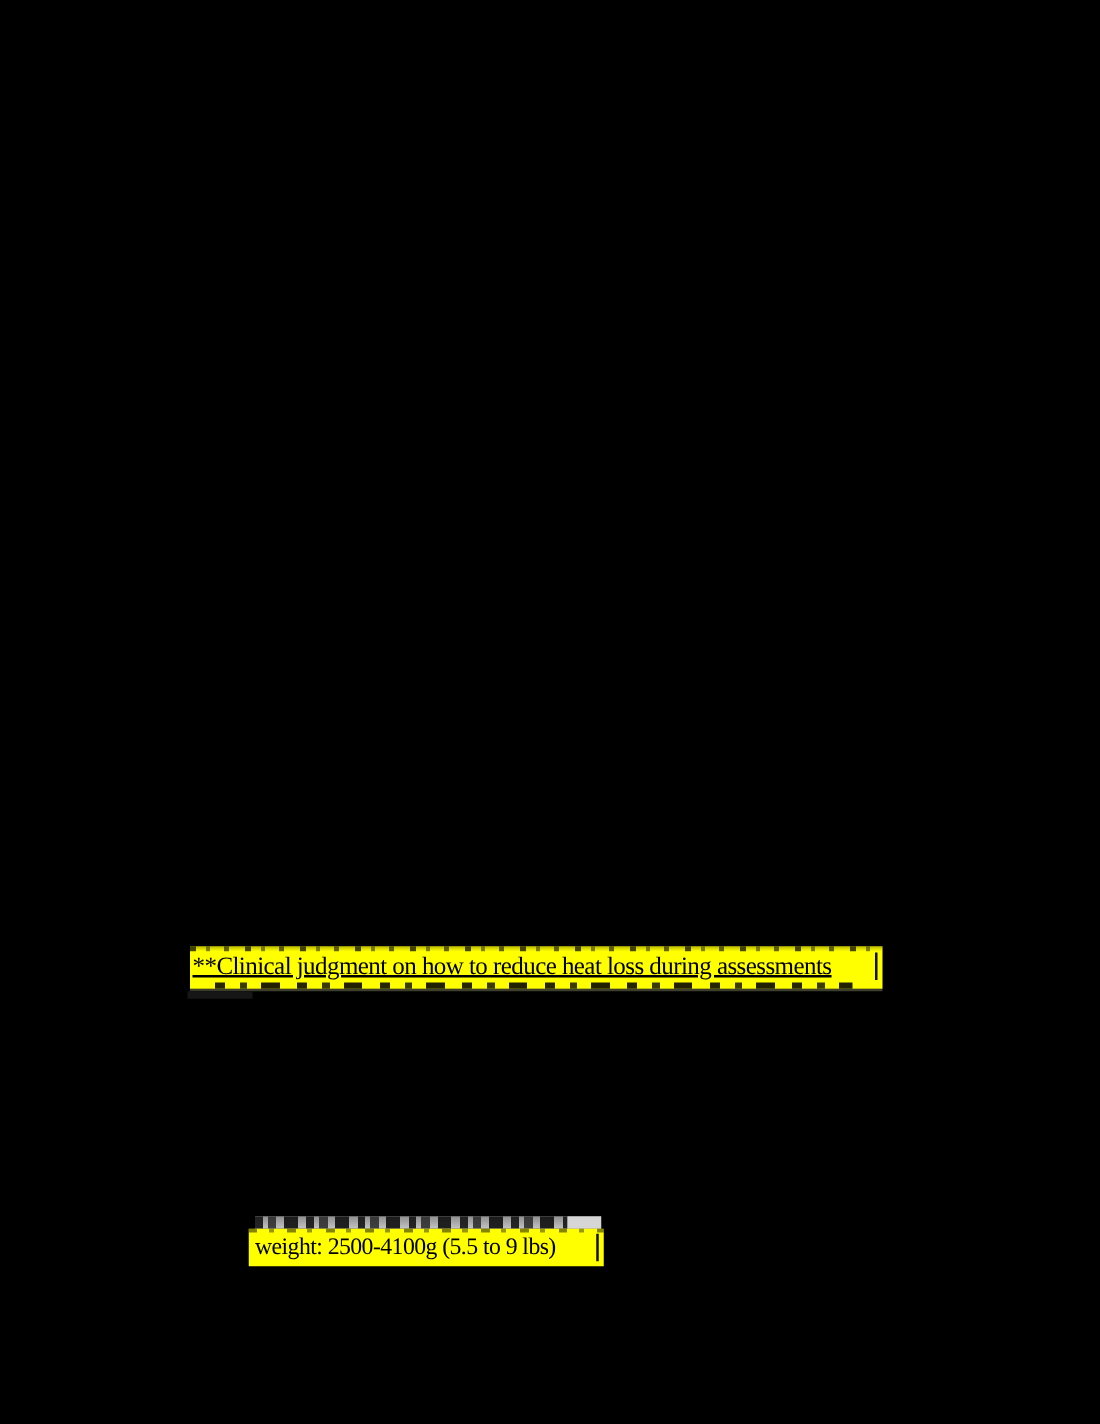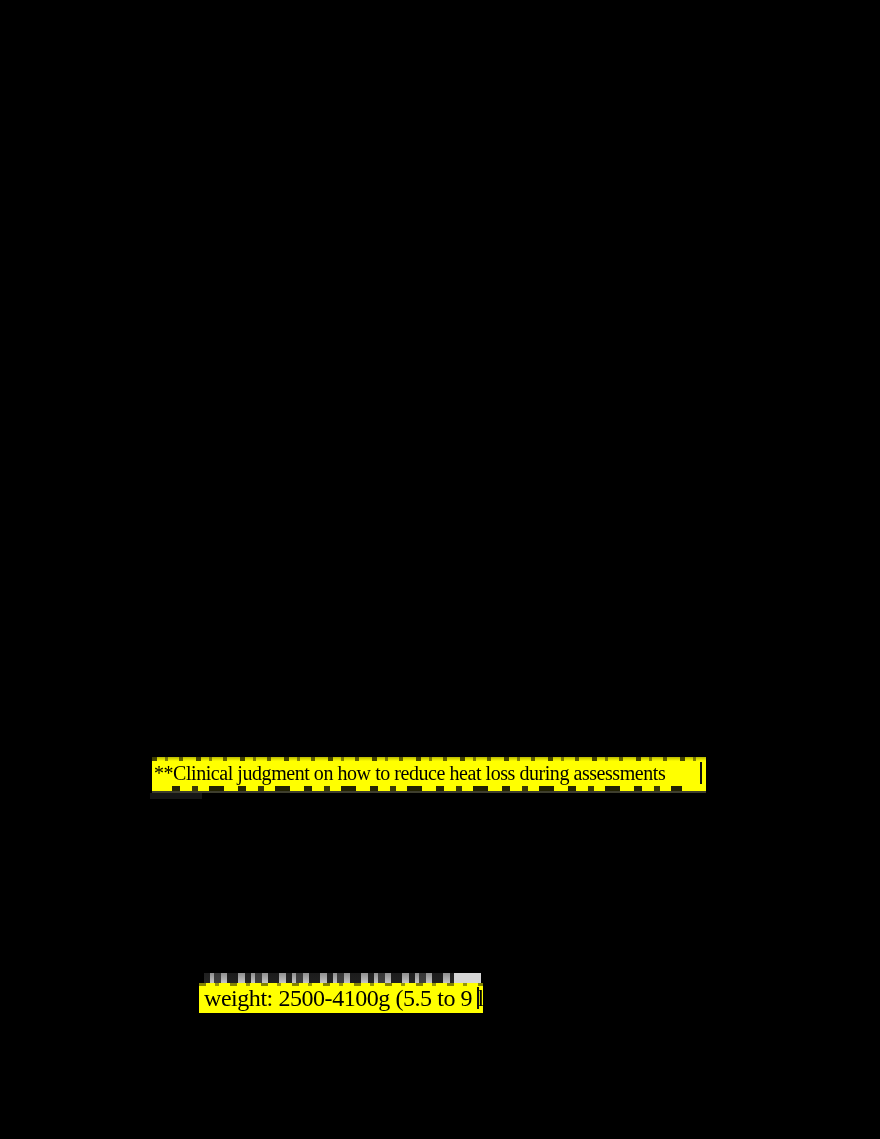--- a/index.html
+++ b/index.html
@@ -47,20 +47,21 @@
   }
   .hl1-text {
     position: absolute;
     left: 2px;
     top: 3px;
     white-space: nowrap;
     font-size: 20px;
     letter-spacing: -0.45px;
     line-height: 26px;
     color: #000000;
+    text-decoration: underline;
   }
   .hl1-cursor {
     position: absolute;
     right: 4px;
     top: 5px;
     width: 2px;
     height: 22px;
     background: #101010;
   }
   
@@ -152,21 +153,21 @@
         rgba(30,30,0,0.55) 0 7px,
         rgba(0,0,0,0) 7px 16px,
         rgba(50,50,8,0.5) 16px 20px,
         rgba(0,0,0,0) 20px 31px);
   }
   .hl2-text {
     position: absolute;
     left: 5px;
     top: 2px;
     white-space: nowrap;
-    font-size: 24px;
+    font-size: 19px;
     letter-spacing: -0.45px;
     line-height: 26px;
     color: #000000;
   }
   .hl2-cursor {
     position: absolute;
     right: 4px;
     top: 4px;
     width: 2px;
     height: 22px;

